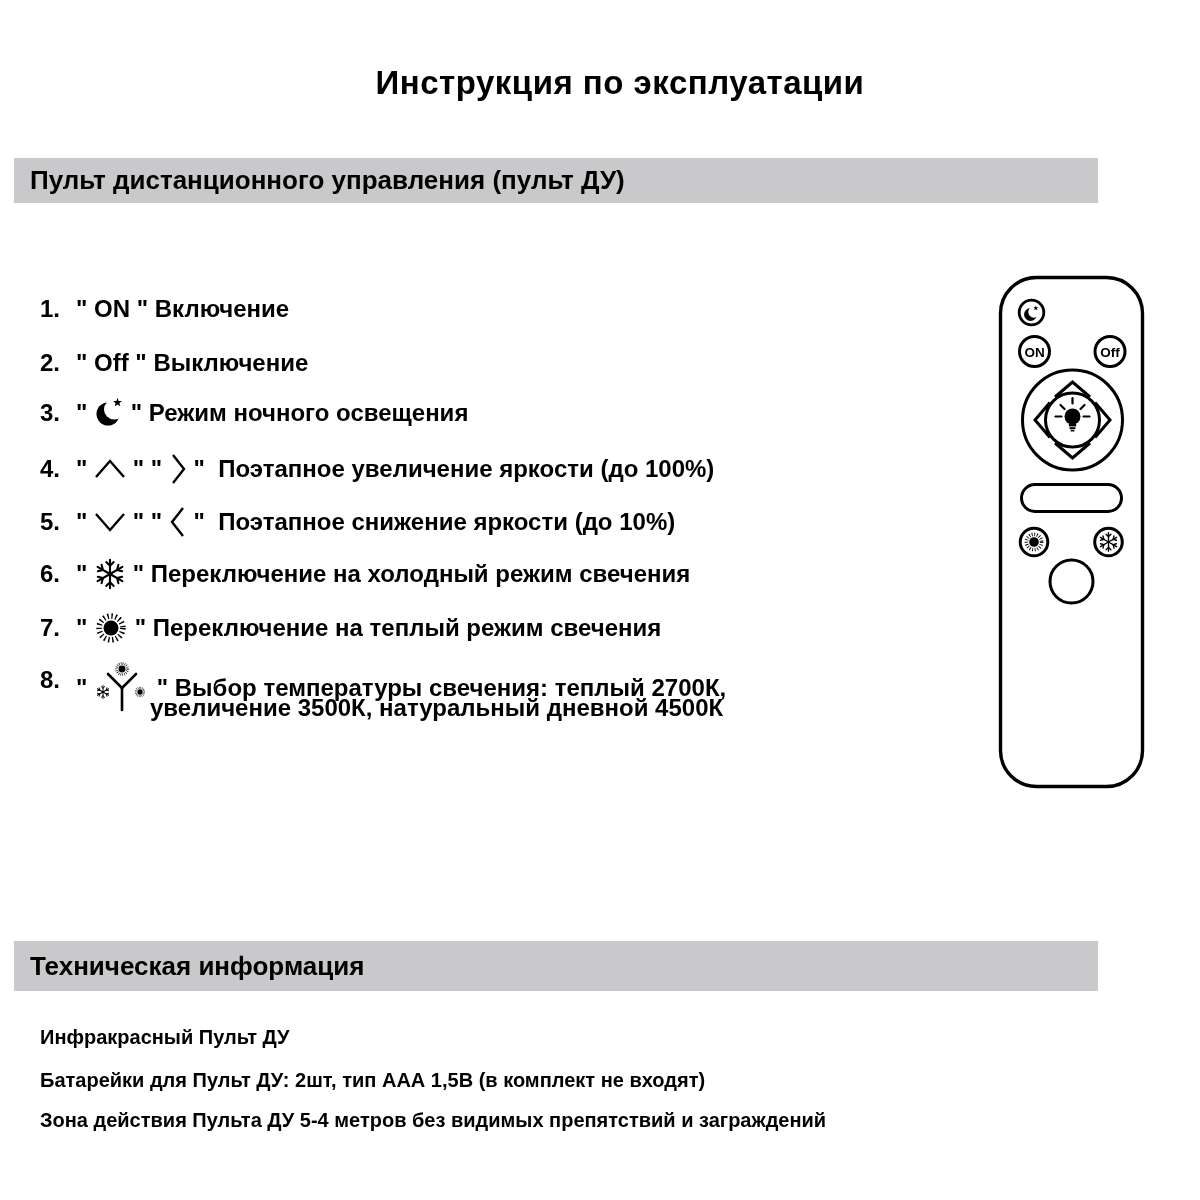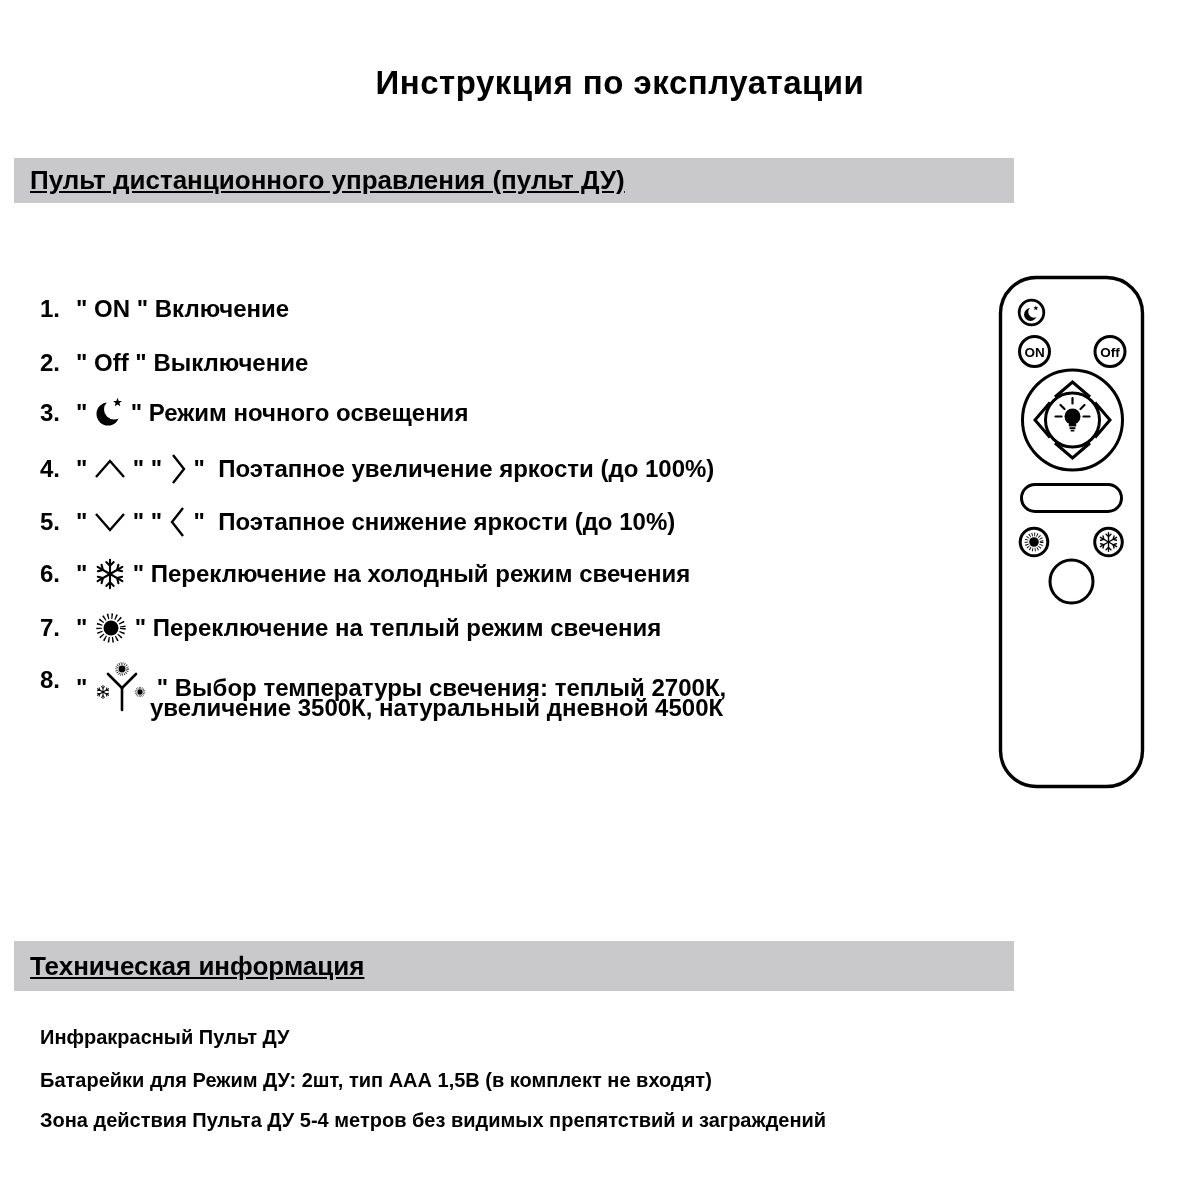--- a/index.html
+++ b/index.html
@@ -6,23 +6,23 @@
   body{
     width:1200px;height:1200px;position:relative;background:#ffffff;
     font-family:"Liberation Sans",sans-serif;color:#000;overflow:hidden;
     font-weight:700;
   }
   .page-title{
     position:absolute;top:64px;left:0;width:1200px;text-align:center;
     font-size:33px;font-weight:700;letter-spacing:0.5px;padding-left:20px;
   }
   .section-bar{
-    position:absolute;left:14px;width:1000px;background:#c9c9cb;
+    position:absolute;left:14px;width:1084px;background:#c9c9cb;
     display:flex;align-items:center;padding-left:16px;box-sizing:border-box;
-    font-size:26px;font-weight:700;text-decoration:underline;
+    font-size:26px;font-weight:700;
   }
   .bar-remote{top:158px;height:45px;}
   .bar-tech{top:941px;height:50px;}
   .item{
     position:absolute;left:40px;font-size:24px;line-height:30px;
     white-space:pre;display:flex;align-items:flex-start;
   }
   .item .num{display:inline-block;width:36px;flex:0 0 36px;}
   .item .body svg{vertical-align:middle;margin-top:-4px;}
   .item-1{top:294px}.item-2{top:348px}.item-3{top:398px}.item-4{top:454px}
@@ -181,14 +181,14 @@
   </g>
 
   <circle cx="1071.5" cy="581.5" r="21.5" fill="none" stroke="#000" stroke-width="3"></circle>
 </svg>
 
 <div class="section-bar bar-tech">
   <span>Техническая информация</span>
 </div>
 
 <div class="tech-line tech-1">Инфракрасный Пульт ДУ</div>
-<div class="tech-line tech-2">Батарейки для Режим ДУ: 2шт, тип ААА 1,5В (в комплект не входят)</div>
+<div class="tech-line tech-2">Батарейки для Пульт ДУ: 2шт, тип ААА 1,5В (в комплект не входят)</div>
 <div class="tech-line tech-3">Зона действия Пульта ДУ 5-4 метров без видимых препятствий и заграждений</div>
 
 </body></html>

